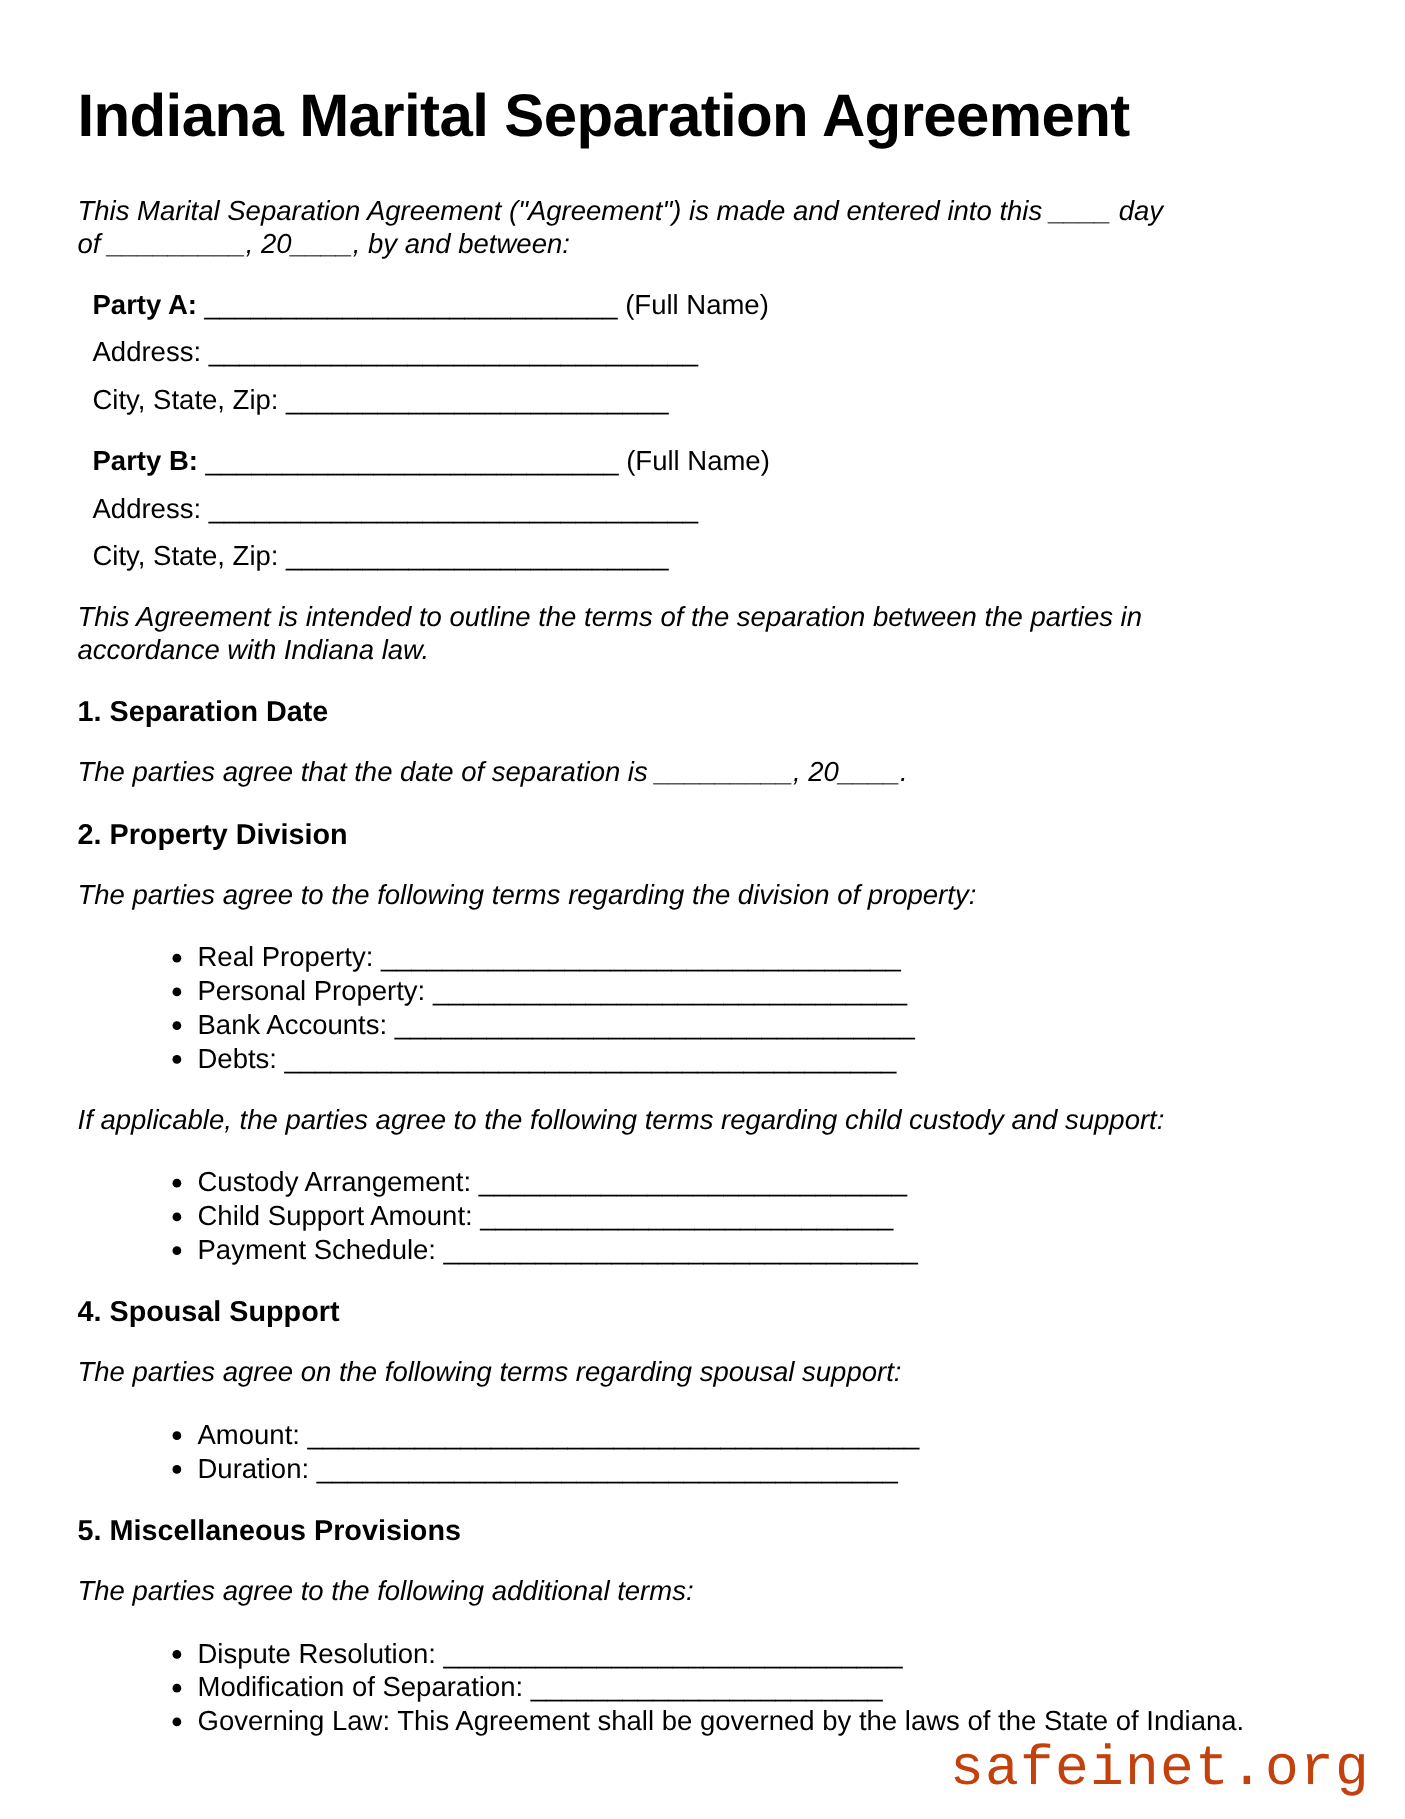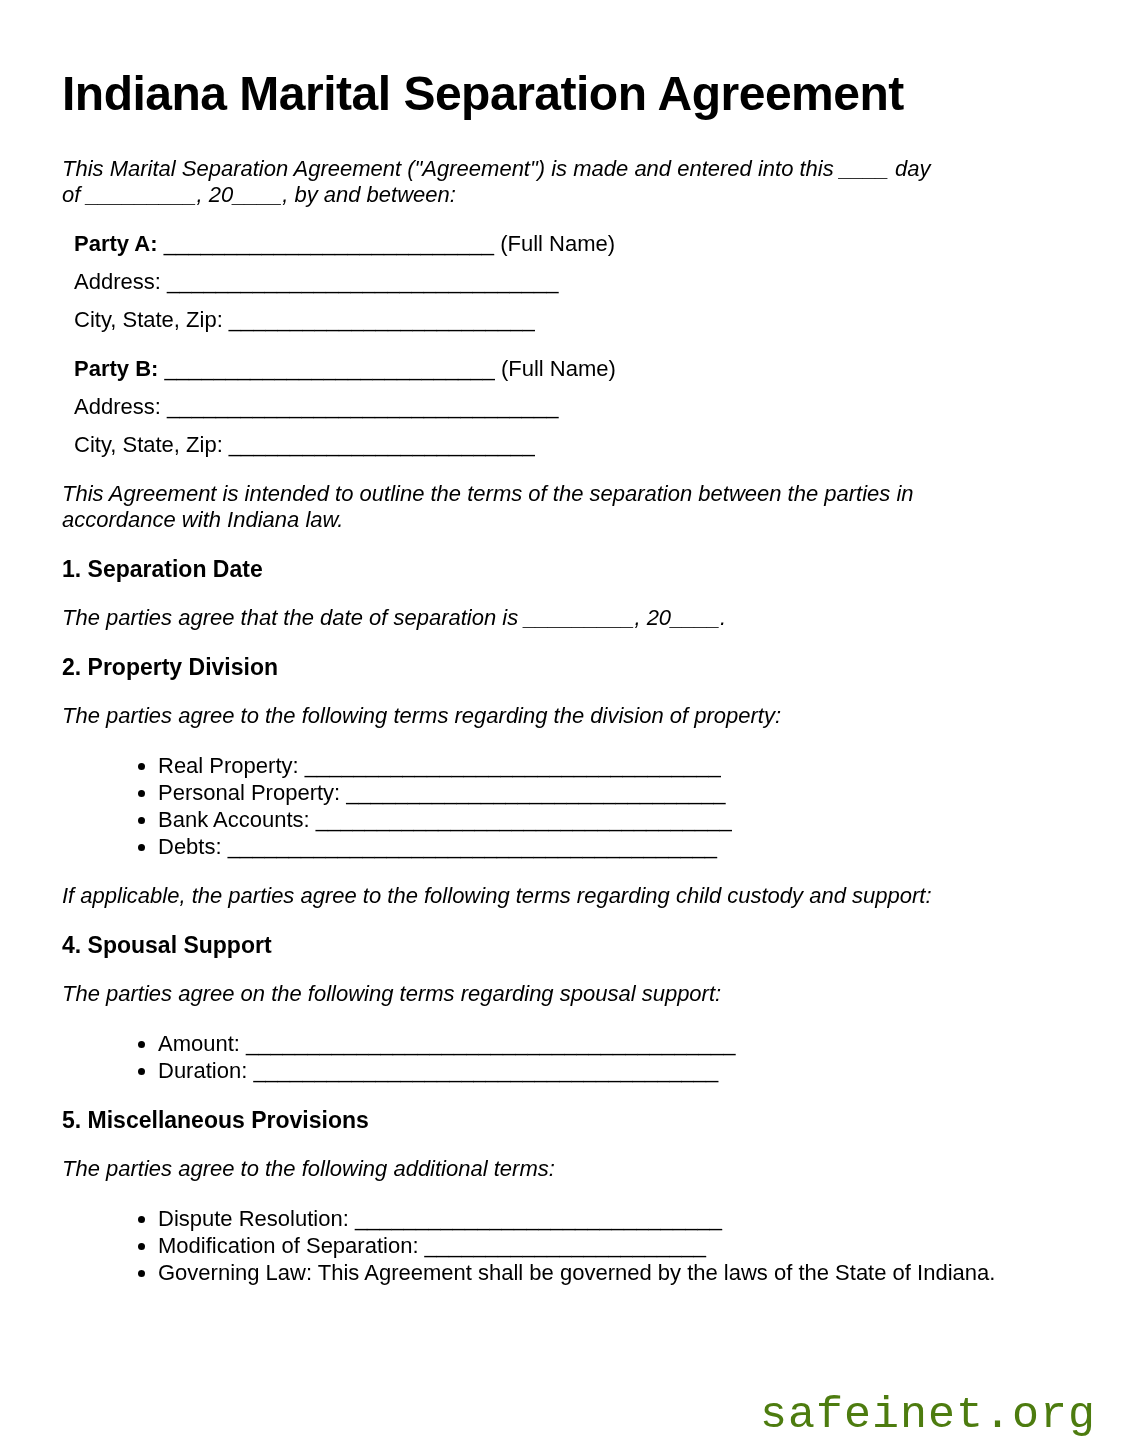--- a/index.html
+++ b/index.html
@@ -62,21 +62,21 @@
     line-height: 27px;
     white-space: pre;
     margin-left: 40px;
   }
   .watermark {
     position: absolute;
     right: 28px;
     bottom: 14px;
     font-family: "Liberation Mono", "DejaVu Sans Mono", monospace;
     font-size: 45px;
-    color: #4d7c0f;
+    color: #c2410c;
     letter-spacing: 1px;
     white-space: pre;
   }
 </style>
 </head>
 <body>
 
 <div class="page">
 
   <h1 class="doc-title">Indiana Marital Separation Agreement</h1>
@@ -105,20 +105,25 @@
   <h2 class="section-heading">2. Property Division</h2>
   <p class="para">The parties agree to the following terms regarding the division of property:</p>
   <ul class="section-list">
     <li>Real Property: __________________________________</li>
     <li>Personal Property: _______________________________</li>
     <li>Bank Accounts: __________________________________</li>
     <li>Debts: ________________________________________</li>
   </ul>
 
   <p class="para">If applicable, the parties agree to the following terms regarding child custody and support:</p>
+  <ul class="section-list">
+    <li>Custody Arrangement: ____________________________</li>
+    <li>Child Support Amount: ___________________________</li>
+    <li>Payment Schedule: _______________________________</li>
+  </ul>
 
   <h2 class="section-heading">4. Spousal Support</h2>
   <p class="para">The parties agree on the following terms regarding spousal support:</p>
   <ul class="section-list">
     <li>Amount: ________________________________________</li>
     <li>Duration: ______________________________________</li>
   </ul>
 
   <h2 class="section-heading">5. Miscellaneous Provisions</h2>
   <p class="para">The parties agree to the following additional terms:</p>

